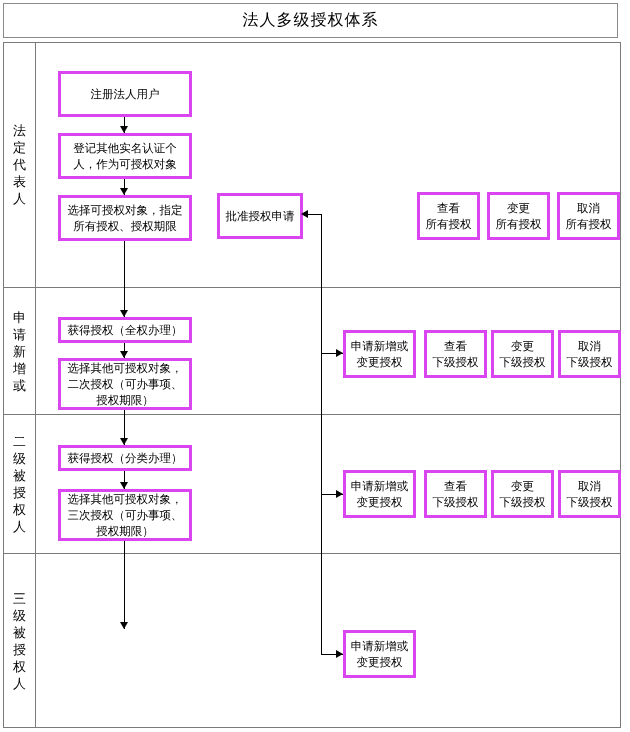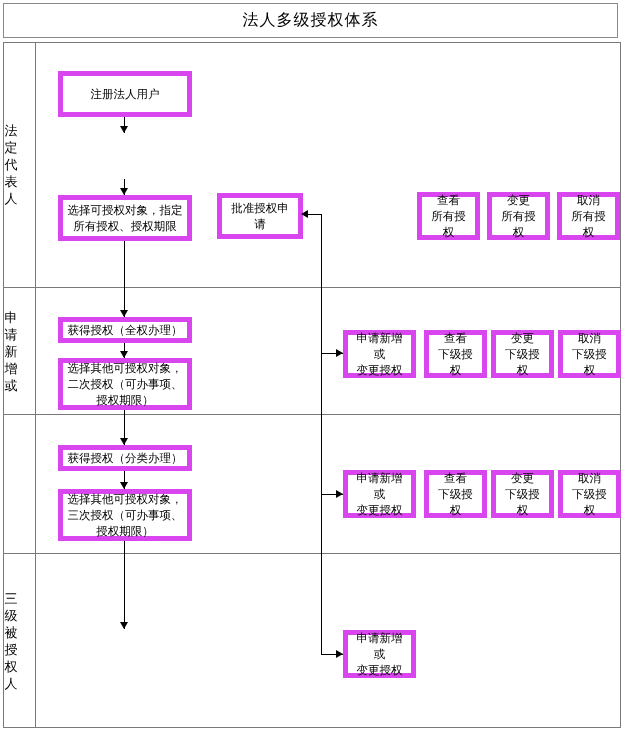--- a/index.html
+++ b/index.html
@@ -59,38 +59,39 @@
     background:#7a7a7a;
   }
 
   
   .lane-label{
     position:absolute;
     left:4px;
     width:31px;
     display:flex;
     align-items:center;
+    justify-content:center;
     font-size:13px;
     line-height:17px;
     color:#000;
     text-align:center;
     pointer-events:none;
   }
   .lane-label span{
     display:block;
     width:14px;
     word-break:break-all;
     white-space:normal;
   }
 
   
   .box{
     position:absolute;
     box-sizing:border-box;
-    border:5px solid #d946ef;
+    border:3px solid #d946ef;
     background:#ffffff;
     display:flex;
     align-items:center;
     justify-content:center;
     text-align:center;
     font-size:11.5px;
     line-height:16px;
     color:#000;
     padding:2px 4px;
   }
@@ -143,31 +144,38 @@
   <div class="row-sep" style="top:287px;"></div>
   <div class="row-sep" style="top:414px;"></div>
   <div class="row-sep" style="top:553px;"></div>
 
   <div class="lane-label" style="top:42px;height:245px;">
     <span>法定代表人</span>
   </div>
   <div class="lane-label" style="top:288px;height:126px;">
     <span>申请新增或</span>
   </div>
+  <div class="lane-label" style="top:415px;height:138px;">
+    <span>二级被授权人</span>
+  </div>
   <div class="lane-label" style="top:554px;height:174px;">
     <span>三级被授权人</span>
   </div>
 
   <div class="box" style="left:58px; top:71px; width:134px; height:46px;">
     <div class="lines">注册法人用户</div>
   </div>
 
   <div class="vline" style="left:124px; top:117px; height:16px;"></div>
   <div class="arrow-down" style="left:120px; top:126px;"></div>
 
+  <div class="box" style="left:58px; top:133px; width:134px; height:46px;">
+    <div class="lines">登记其他实名认证个
+人，作为可授权对象</div>
+  </div>
 
   <div class="vline" style="left:124px; top:179px; height:16px;"></div>
   <div class="arrow-down" style="left:120px; top:188px;"></div>
 
   <div class="box" style="left:58px; top:195px; width:134px; height:46px;">
     <div class="lines">选择可授权对象，指定
 所有授权、授权期限</div>
   </div>
 
   <div class="box" style="left:217px; top:193px; width:86px; height:46px;">

